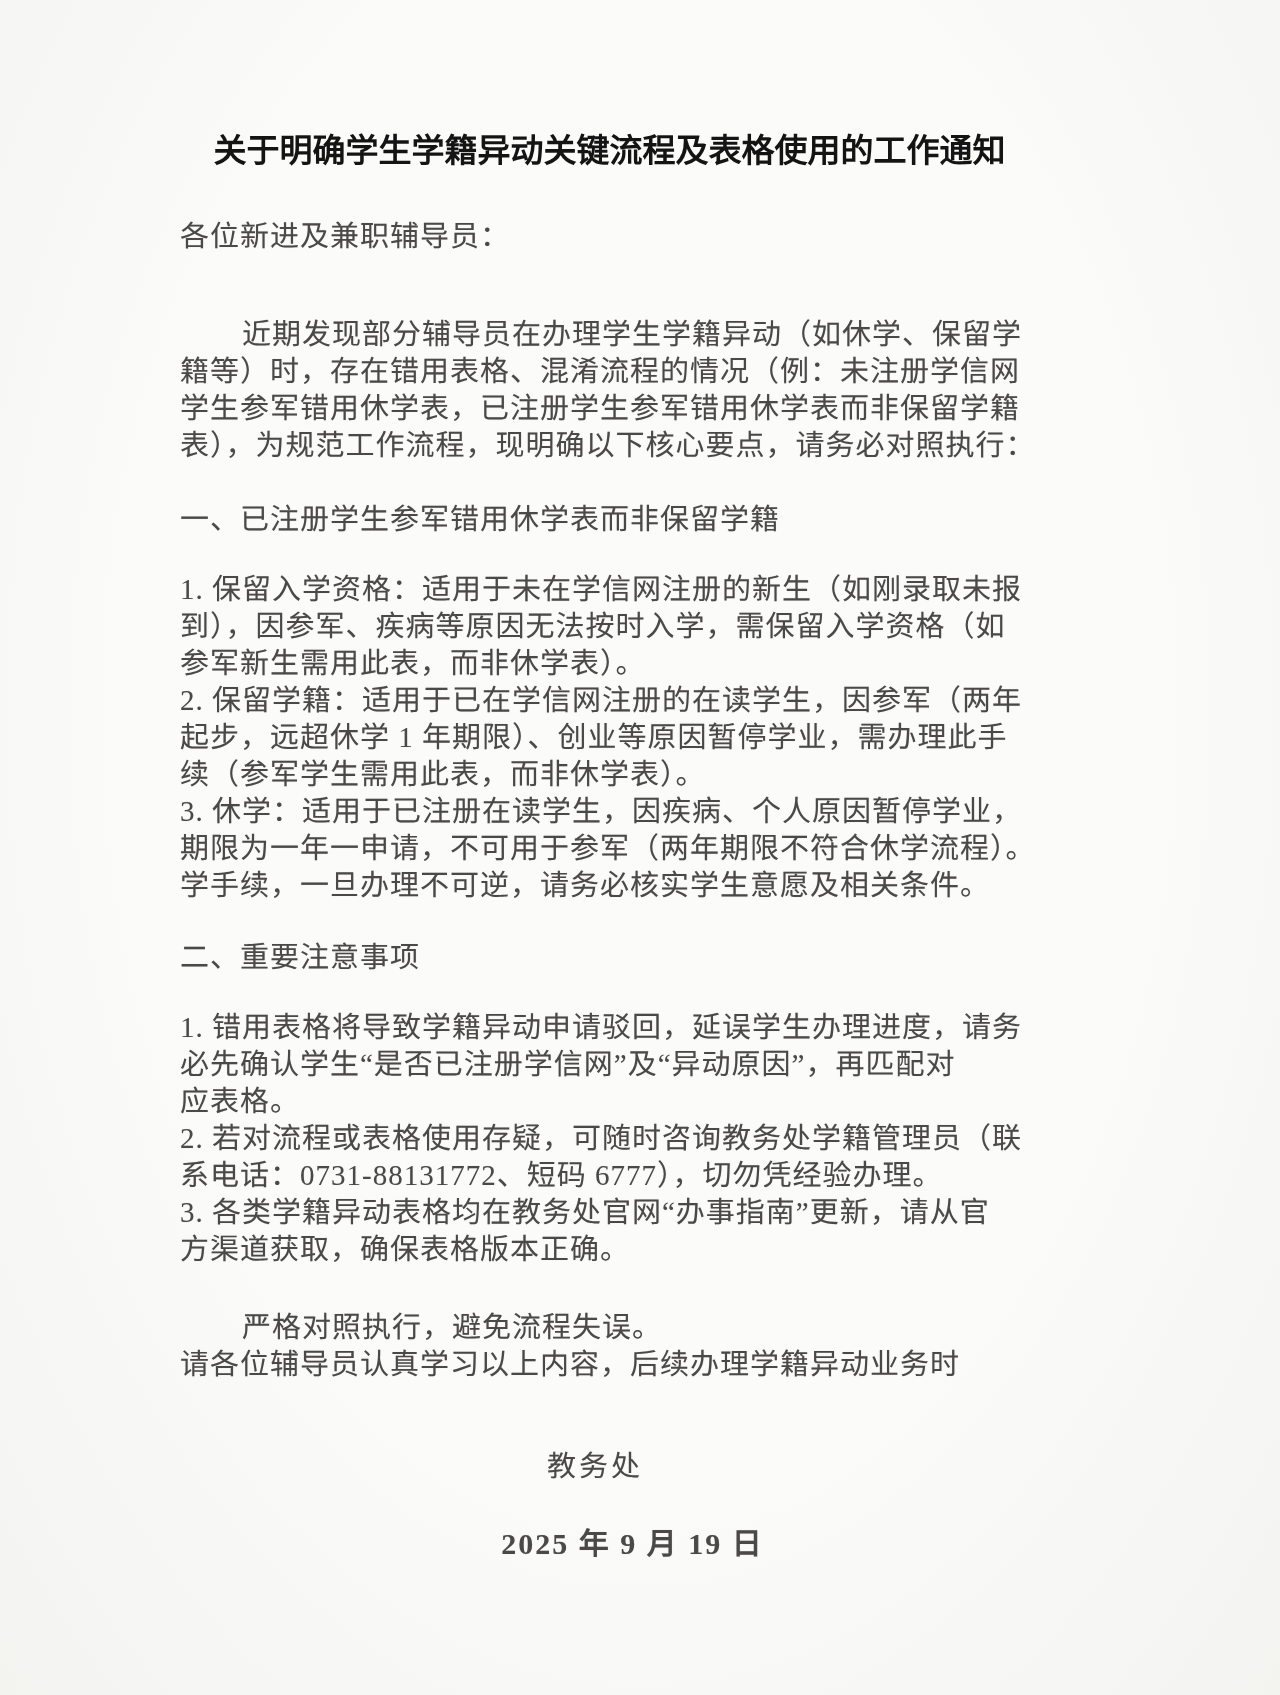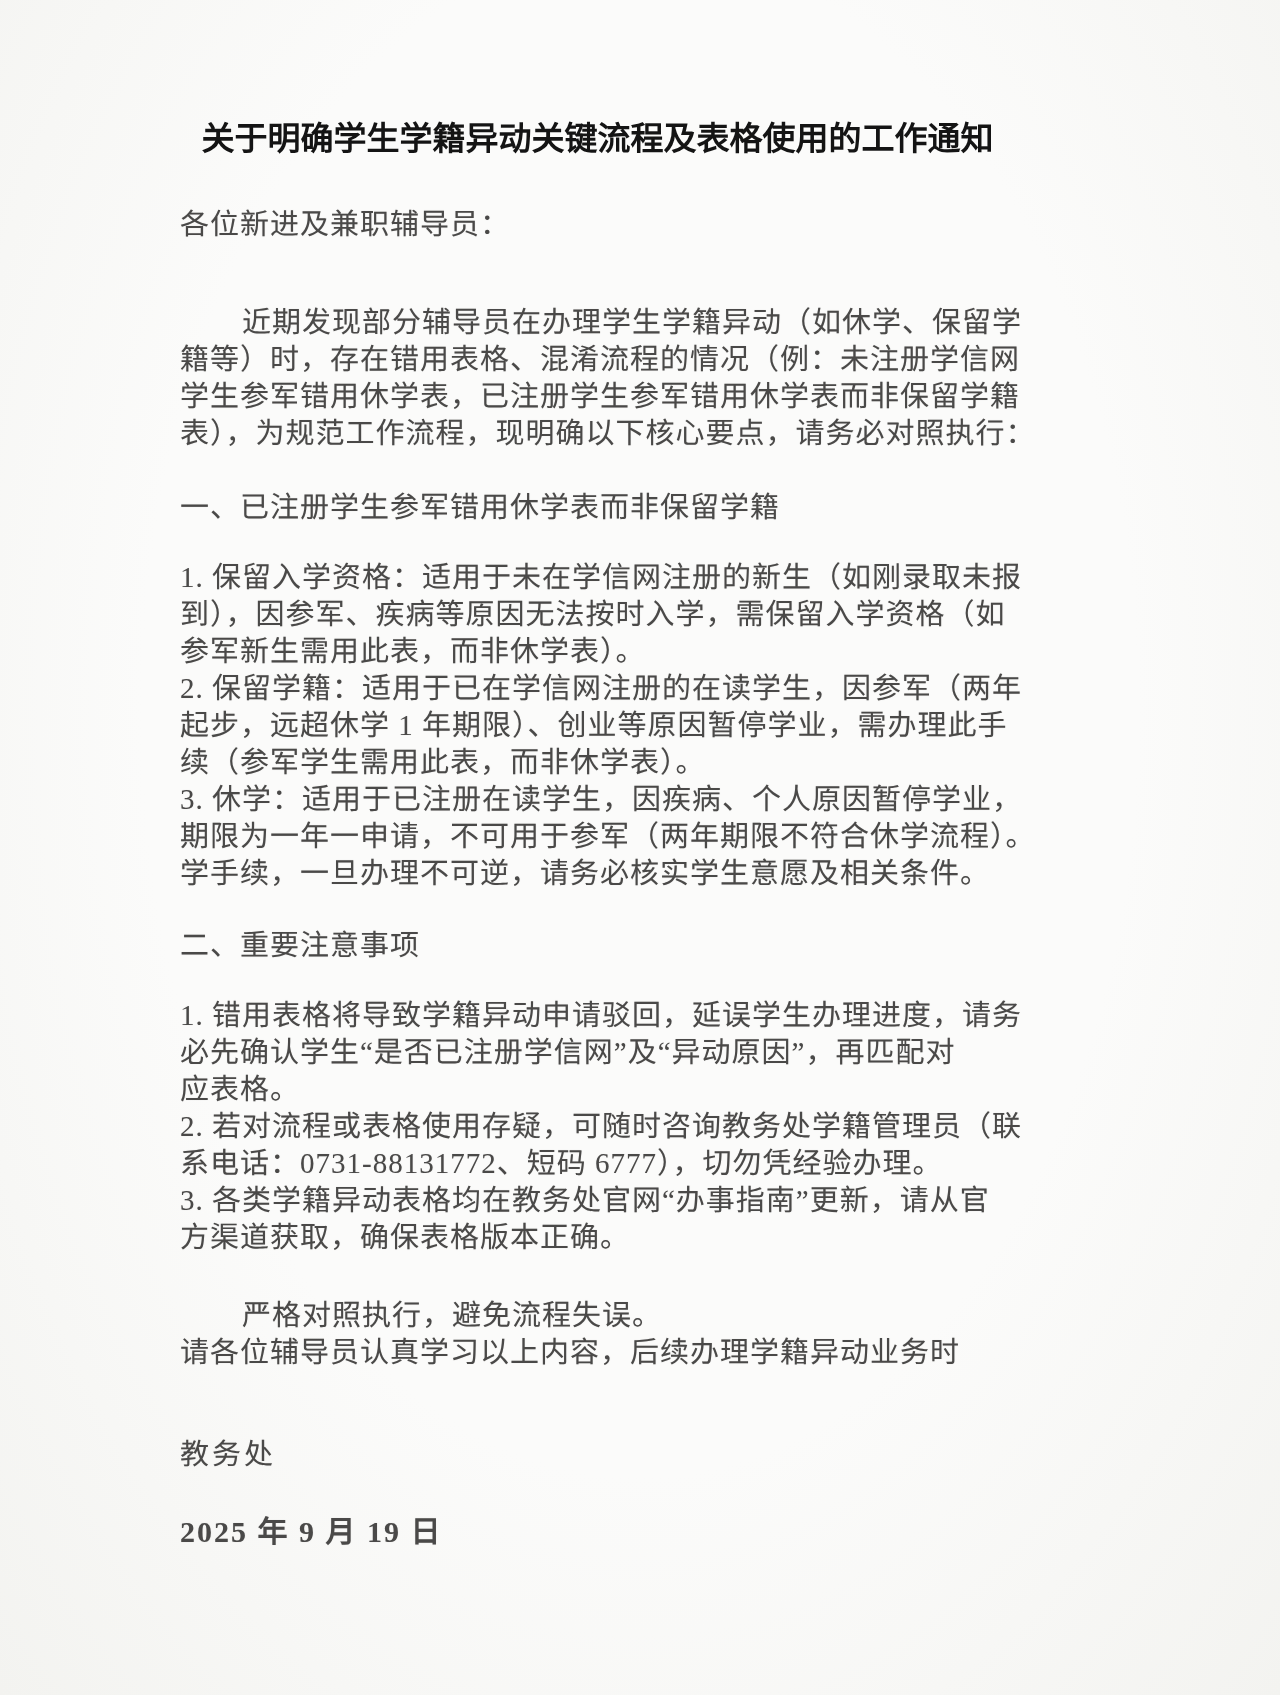--- a/index.html
+++ b/index.html
@@ -20,21 +20,21 @@
     background: radial-gradient(ellipse at 50% 42%, #fbfbfa 55%, #f3f3f0 100%);
     color: #474645;
   }
   .content {
     position: absolute;
     left: 180px;
     top: 0;
     width: 905px;
   }
   .title {
-    margin: 0;
+    margin: 12px;
     padding-top: 116px;
     width: 835px;
     text-align: center;
     font-family: "Liberation Sans", "DejaVu Sans", sans-serif;
     font-weight: 700;
     font-size: 33px;
     line-height: 46px;
     letter-spacing: 0px;
     color: #141414;
   }
@@ -52,21 +52,21 @@
     margin-top: 44px;
   }
   .para { margin: 0; }
   .intro { margin-top: 61px; }
   .first-indent .line:first-child { text-indent: 62px; }
   .sec-heading { margin-top: 37px; }
   .sec-heading.second { margin-top: 35px; }
   .list { margin-top: 33px; }
   .closing { margin-top: 41px; }
   .sig-area {
-    text-align: left;
+    text-align: center;
     margin-top: 64px;
   }
   .signature {
     line-height: 38px;
     letter-spacing: 3px;
     padding-right: 75px;
   }
   .date {
     margin-top: 40px;
     font-size: 30px;

